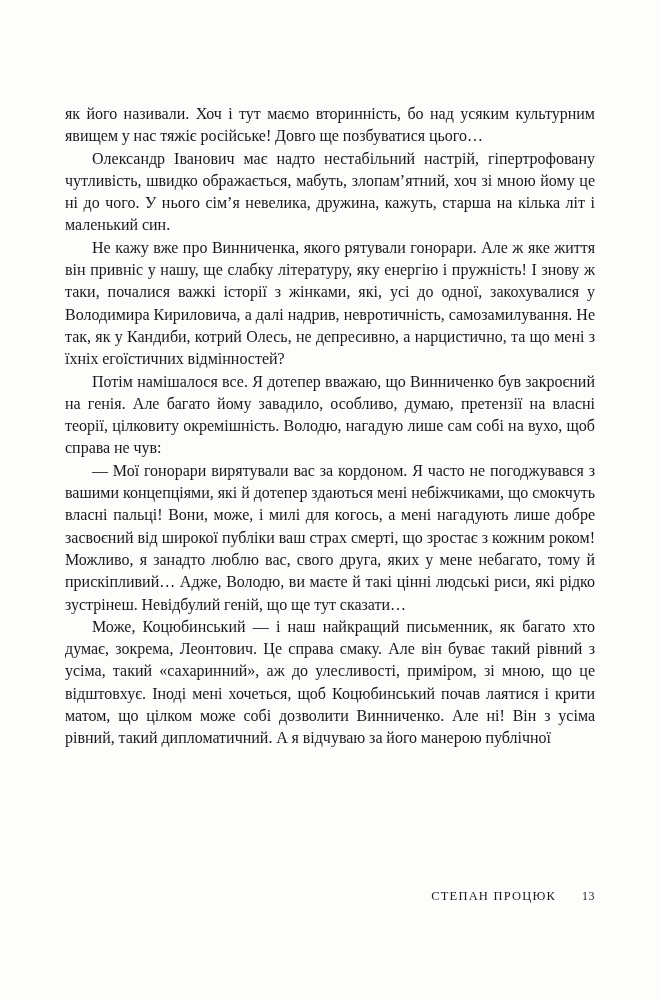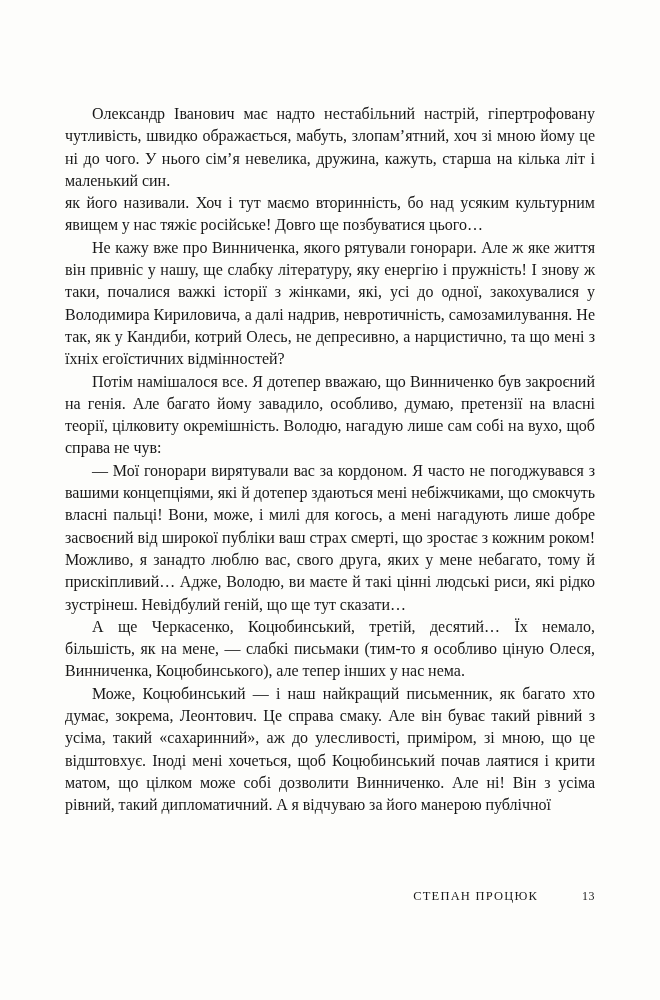--- a/index.html
+++ b/index.html
@@ -38,44 +38,43 @@
     text-indent: 0;
   }
   .page-footer {
     position: absolute;
     left: 65px;
     top: 889px;
     width: 530px;
     display: flex;
     justify-content: flex-end;
     align-items: baseline;
-    gap: 44px;
+    gap: 26px;
     color: #1a1a1a;
   }
   .running-title {
     font-size: 12.5px;
     letter-spacing: 1.2px;
   }
   .page-number {
     font-size: 12px;
     letter-spacing: 0.5px;
   }
 </style>
 </head>
 <body>
 
 <div class="book-page">
 
   <div class="text-block">
+    <p class="para first">як його називали. Хоч і тут маємо вторинність, бо над усяким культурним явищем у нас тяжіє російське! Довго ще позбуватися цього…</p>
     <p class="para">Олександр Іванович має надто нестабільний настрій, гіпертрофовану чутливість, швидко ображається, мабуть, злопам’ятний, хоч зі мною йому це ні до чого. У нього сім’я невелика, дружина, кажуть, старша на кілька літ і маленький син.</p>
-    <p class="para first">як його називали. Хоч і тут маємо вторинність, бо над усяким культурним явищем у нас тяжіє російське! Довго ще позбуватися цього…</p>
     <p class="para">Не кажу вже про Винниченка, якого рятували гонорари. Але ж яке життя він привніс у нашу, ще слабку літературу, яку енергію і пружність! І знову ж таки, почалися важкі історії з жінками, які, усі до одної, закохувалися у Володимира Кириловича, а далі надрив, невротичність, самозамилування. Не так, як у Кандиби, котрий Олесь, не депресивно, а нарцистично, та що мені з їхніх егоїстичних відмінностей?</p>
     <p class="para">Потім намішалося все. Я дотепер вважаю, що Винниченко був закроєний на генія. Але багато йому завадило, особливо, думаю, претензії на власні теорії, цілковиту окремішність. Володю, нагадую лише сам собі на вухо, щоб справа не чув:</p>
     <p class="para">— Мої гонорари вирятували вас за кордоном. Я часто не погоджувався з вашими концепціями, які й дотепер здаються мені небіжчиками, що смокчуть власні пальці! Вони, може, і милі для когось, а мені нагадують лише добре засвоєний від широкої публіки ваш страх смерті, що зростає з кожним роком! Можливо, я занадто люблю вас, свого друга, яких у мене небагато, тому й прискіпливий… Адже, Володю, ви маєте й такі цінні людські риси, які рідко зустрінеш. Невідбулий геній, що ще тут сказати…</p>
-    <p class="para">А ще Черкасенко, Коцюбинський, третій, десятий… Їх немало, більшість, як на мене, — слабкі письмаки (тим-то я особливо ціную Олеся, Винниченка, Коцюбинського), але тепер інших у нас нема.</p>
     <p class="para">Може, Коцюбинський — і наш найкращий письменник, як багато хто думає, зокрема, Леонтович. Це справа смаку. Але він буває такий рівний з усіма, такий «сахаринний», аж до улесливості, приміром, зі мною, що це відштовхує. Іноді мені хочеться, щоб Коцюбинський почав лаятися і крити матом, що цілком може собі дозволити Винниченко. Але ні! Він з усіма рівний, такий дипломатичний. А я відчуваю за його манерою публічної</p>
   </div>
 
   <div class="page-footer">
     <span class="running-title">СТЕПАН ПРОЦЮК</span>
     <span class="page-number">13</span>
   </div>
 
 </div>
 

